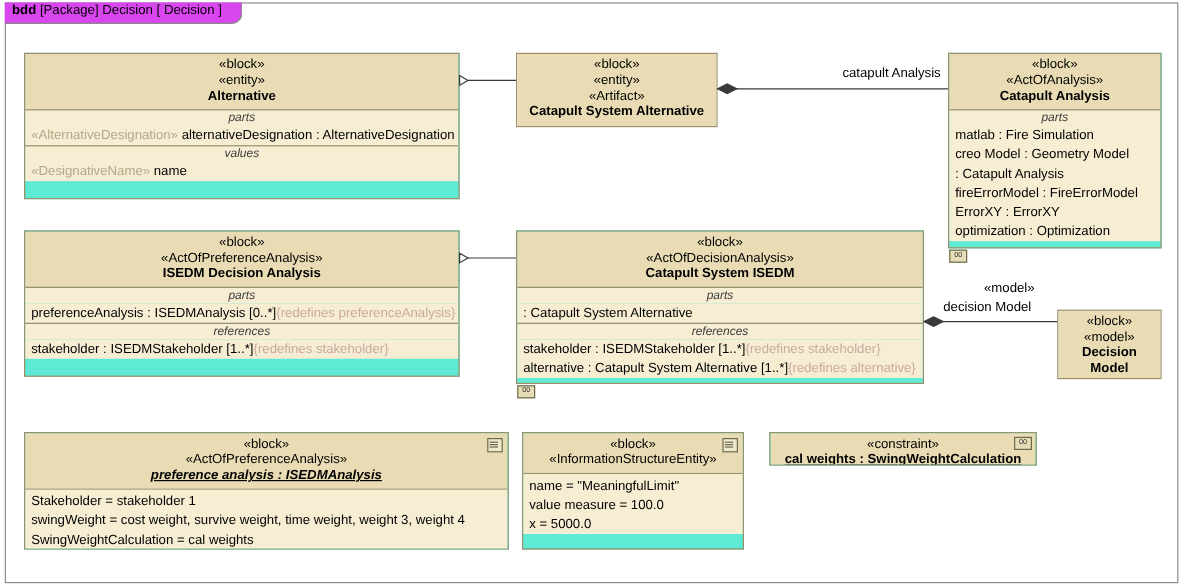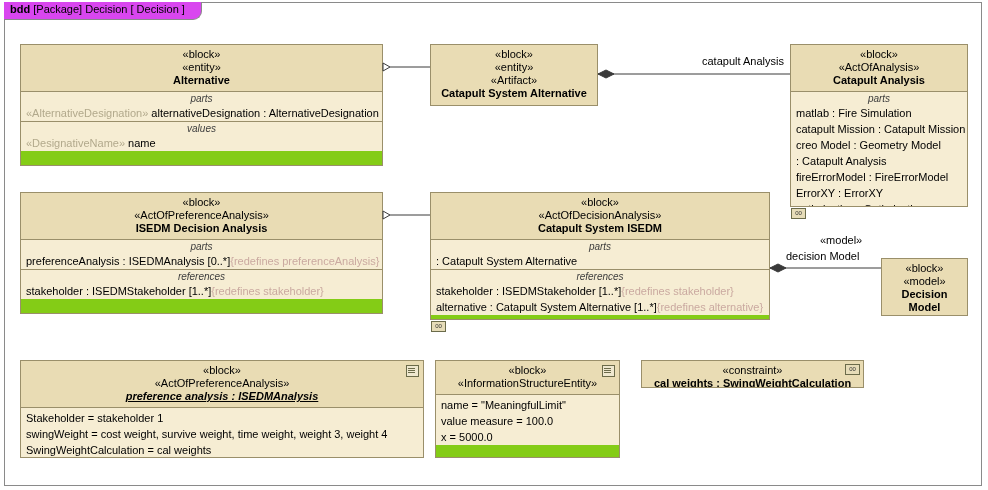--- a/index.html
+++ b/index.html
@@ -43,21 +43,21 @@
     font-size: 11px;
     white-space: nowrap;
     border-bottom-right-radius: 9px;
   }
   .frame-tab b { font-weight: bold; }
   
   .block {
     position: absolute;
     box-sizing: border-box;
     border: 1px solid #9a8f6a;
-    background: #84cc16;
+    background: #5eead4;
     overflow: hidden;
   }
   .hdr {
     background: #e9dcb4;
     padding: 3px 4px 4px 4px;
     text-align: center;
     line-height: 13px;
   }
   .hdr .ster { display: block; font-size: 11px; }
   .hdr .nm { display: block; font-weight: bold; font-size: 11px; }
@@ -161,21 +161,20 @@
 
   <div class="block" style="left:790px; top:44px; width:178px; height:163px;">
     <div class="hdr">
       <span class="ster">«block»</span>
       <span class="ster">«ActOfAnalysis»</span>
       <span class="nm">Catapult Analysis</span>
     </div>
     <div class="sec-label">parts</div>
     <div class="rows">
       <div class="row">matlab : Fire Simulation</div>
-      <div class="row">catapult Mission : Catapult Mission</div>
       <div class="row">creo Model : Geometry Model</div>
       <div class="row">: Catapult Analysis</div>
       <div class="row">fireErrorModel : FireErrorModel</div>
       <div class="row">ErrorXY : ErrorXY</div>
       <div class="row">optimization : Optimization</div>
     </div>
   </div>
   <div class="icon-ref" style="left:791px; top:208px;">00</div>
 
   <div class="block" style="left:20px; top:192px; width:363px; height:122px;">

